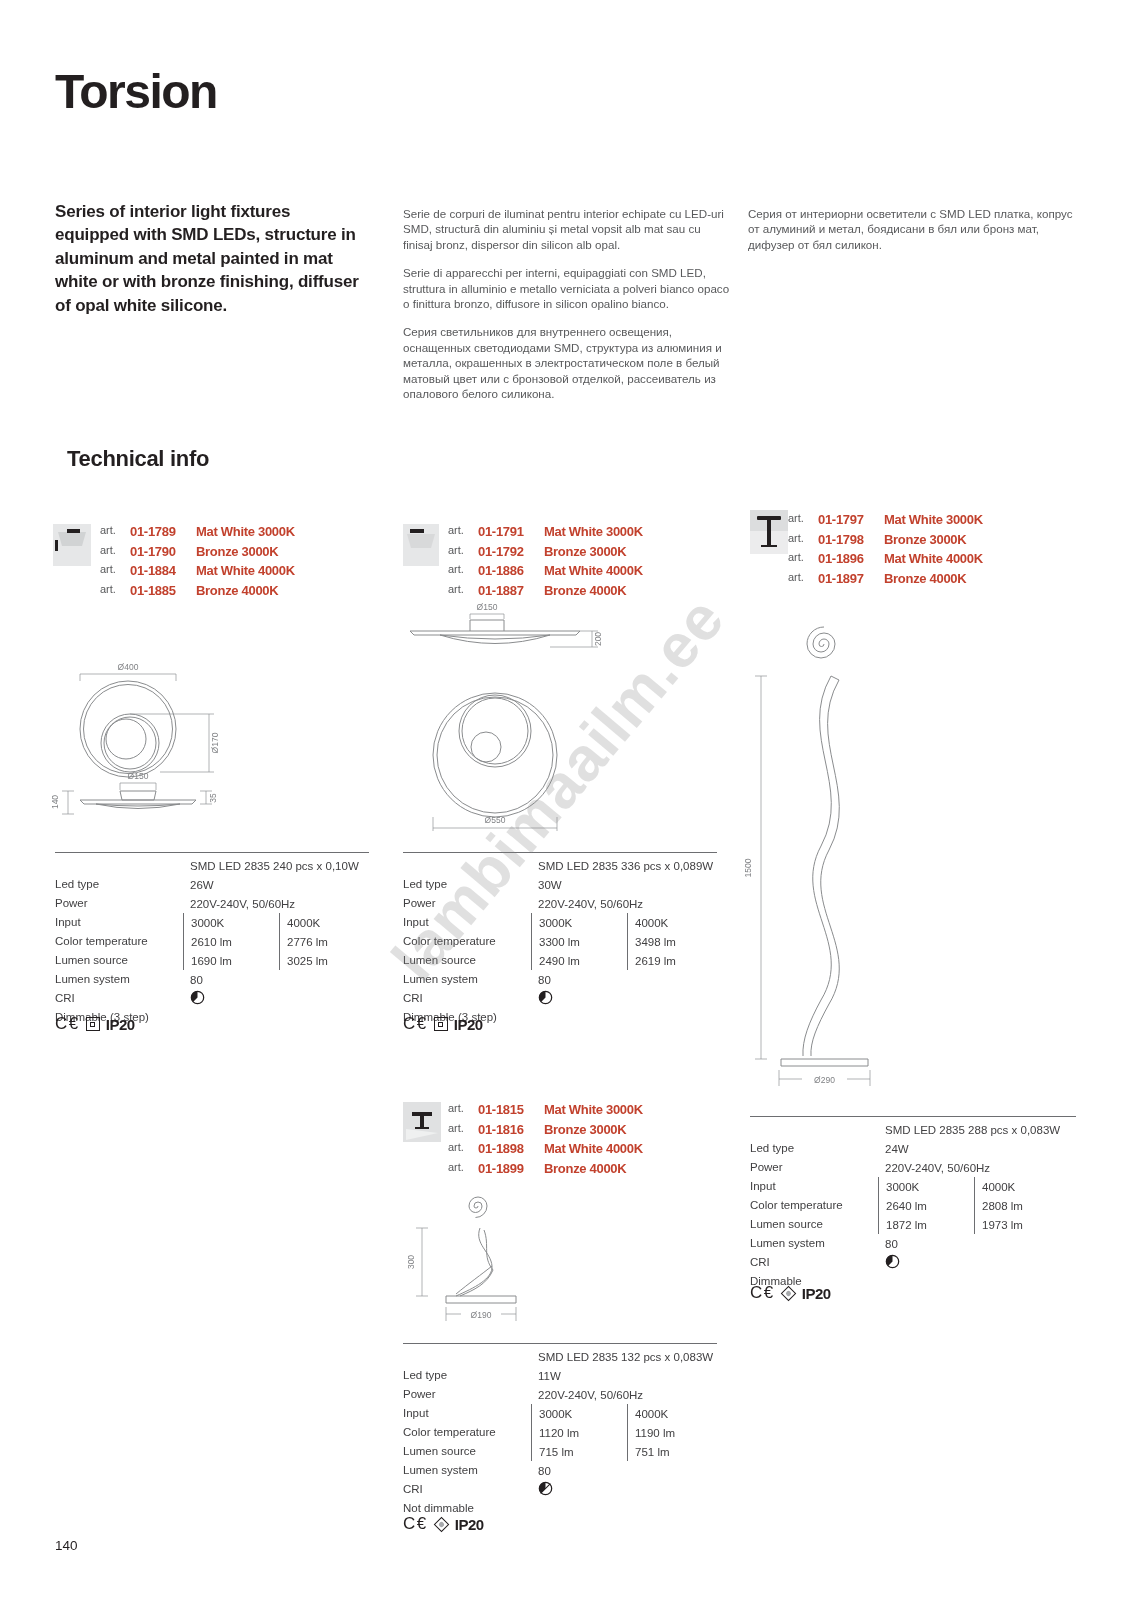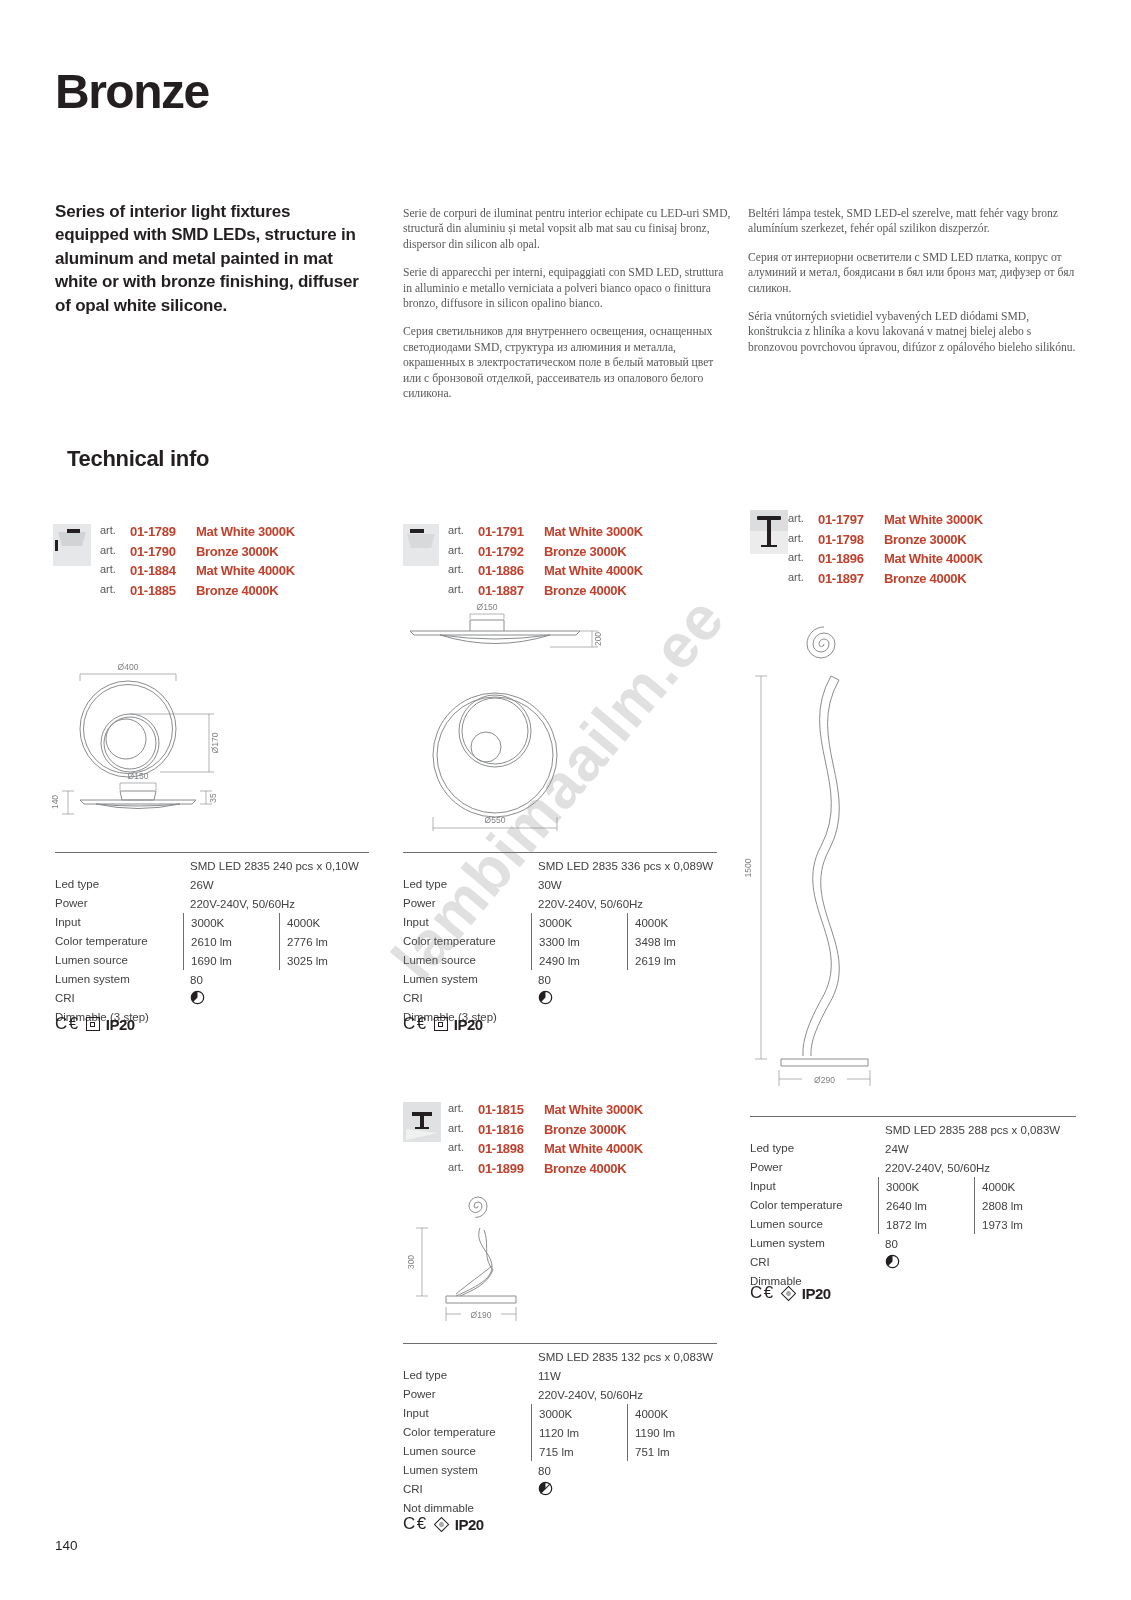--- a/index.html
+++ b/index.html
@@ -3,21 +3,21 @@
 <meta charset="utf-8">
 <style>
   :root { --red:#c2412d; --dark:#231f20; --gray:#58595b; --line:#6d6e71; --draw:#8a8c8e; --dim:#909295; }
   * { margin:0; padding:0; box-sizing:border-box; }
   body { width:1131px; height:1600px; background:#fff; font-family:"Liberation Sans","DejaVu Sans",sans-serif; overflow:hidden; }
   .page { position:relative; width:1131px; height:1600px; background:#fff; }
 
   .title { position:absolute; left:55px; top:64px; font-size:48px; font-weight:700; letter-spacing:-1.5px; color:var(--dark); }
   .intro-en { position:absolute; left:55px; top:200px; width:312px; font-size:17px; font-weight:700; line-height:1.38; letter-spacing:-0.2px; color:var(--dark); }
   .intro-col { position:absolute; width:330px; font-size:11.6px; line-height:1.33; color:var(--gray); }
-  .intro-col p { margin:0 0 13px 0;font-family:Liberation Serif, serif; }
+  .intro-col p { margin:0 0 13px 0; }
   .section-heading { position:absolute; left:55px; top:446px; font-size:22px; font-weight:700; letter-spacing:-0.3px; color:var(--dark);margin-left:12px; }
 
   .product { position:absolute; }
   .picto { position:absolute; }
   .arts { position:absolute; top:2px; }
   .art-row { display:flex; align-items:flex-start; height:19.5px; }
   .art-prefix { font-size:11px; color:var(--gray); width:30px; flex:none; }
   .art-code { font-size:13px; font-weight:700; color:var(--red); width:66px; flex:none; letter-spacing:-0.3px; }
   .art-finish { font-size:13px; font-weight:700; color:var(--red); letter-spacing:-0.3px; white-space:nowrap; }
 
@@ -42,34 +42,32 @@
   .ip { font-size:15px; font-weight:700; letter-spacing:-0.5px; color:var(--dark); }
 
   .watermark { position:absolute; left:405px; top:935px; transform:rotate(-50deg); transform-origin:0 50%; font-size:62px; font-weight:600; letter-spacing:1px; color:rgba(130,130,130,0.25); white-space:nowrap; pointer-events:none; z-index:5; }
   .page-number { position:absolute; left:55px; top:1538px; font-size:13.5px; color:var(--dark); }
 </style>
 </head>
 <body>
 
 <div class="page">
 
-  <h1 class="title">Bronze</h1>
+  <h1 class="title">Torsion</h1>
 
   <div class="intro-en">Series of interior light fixtures equipped with SMD LEDs, structure in aluminum and metal painted in mat white or with bronze finishing, diffuser of opal white silicone.</div>
 
   <div class="intro-col" style="left:403px; top:206px;">
     <p>Serie de corpuri de iluminat pentru interior echipate cu LED-uri SMD, structură din aluminiu și metal vopsit alb mat sau cu finisaj bronz, dispersor din silicon alb opal.</p>
     <p>Serie di apparecchi per interni, equipaggiati con SMD LED, struttura in alluminio e metallo verniciata a polveri bianco opaco o finittura bronzo, diffusore in silicon opalino bianco.</p>
     <p>Серия светильников для внутреннего освещения, оснащенных светодиодами SMD, структура из алюминия и металла, окрашенных в электростатическом поле в белый матовый цвет или с бронзовой отделкой, рассеиватель из опалового белого силикона.</p>
   </div>
 
   <div class="intro-col" style="left:748px; top:206px; width:335px;">
-    <p>Beltéri lámpa testek, SMD LED-el szerelve, matt fehér vagy bronz alumíníum szerkezet, fehér opál szilikon diszperzór.</p>
     <p>Серия от интериорни осветители с SMD LED платка, копрус от алуминий и метал, боядисани в бял или бронз мат, дифузер от бял силикон.</p>
-    <p>Séria vnútorných svietidiel vybavených LED diódami SMD, konštrukcia z hliníka a kovu lakovaná v matnej bielej alebo s bronzovou povrchovou úpravou, difúzor z opálového bieleho silikónu.</p>
   </div>
 
   <h2 class="section-heading">Technical info</h2>
 
   <section class="product" style="left:53px; top:522px; width:320px; height:85px;">
     <div class="picto" style="left:0; top:2px;">
       <svg width="38" height="42" viewBox="0 0 38 42">
           <rect width="38" height="42" fill="#e6e7e8"></rect>
           <polygon points="5,8 33,8 29,22 9,22" fill="#d1d3d4"></polygon>
           <rect x="14" y="5" width="13" height="4" fill="#231f20"></rect>

